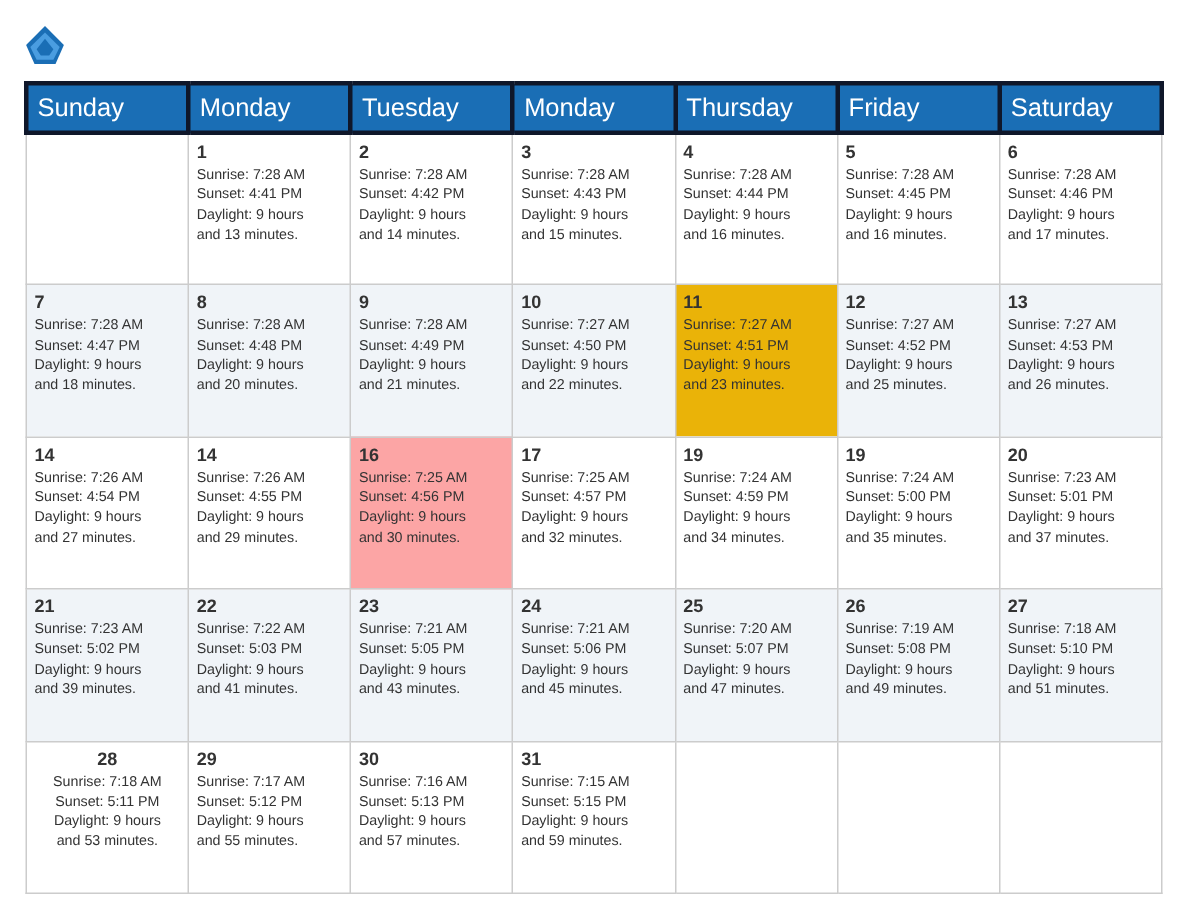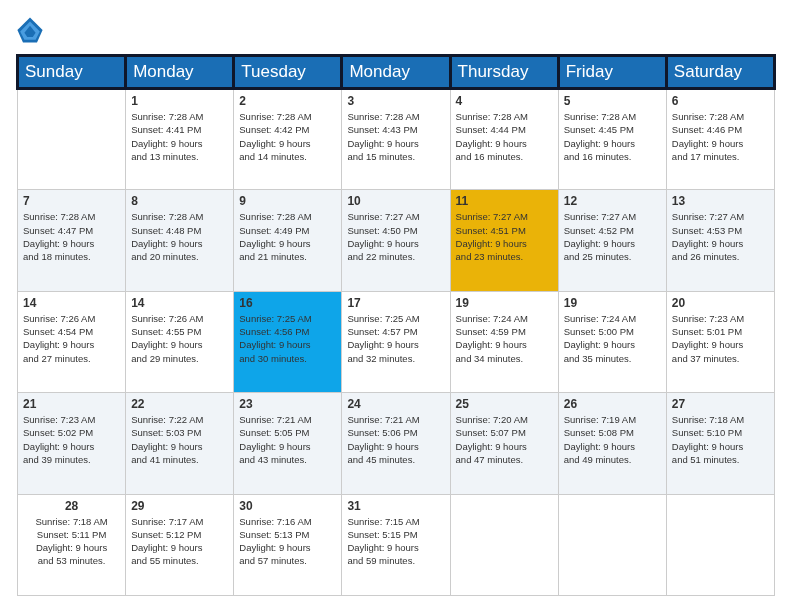--- a/index.html
+++ b/index.html
@@ -240,21 +240,21 @@
 Daylight: 9 hours
 and 27 minutes.</div>
           </td>
           <td style="background-color: rgb(255, 255, 255);">
             <div class="day-number">14</div>
             <div class="day-info" style="white-space: pre-line;">Sunrise: 7:26 AM
 Sunset: 4:55 PM
 Daylight: 9 hours
 and 29 minutes.</div>
           </td>
-          <td style="background-color: #0ea5e9; margin-top: 36px;">
+          <td style="background-color: #fca5a5; margin-top: 36px;">
             <div class="day-number">16</div>
             <div class="day-info" style="white-space: pre-line;">Sunrise: 7:25 AM
 Sunset: 4:56 PM
 Daylight: 9 hours
 and 30 minutes.</div>
           </td>
           <td style="background-color: rgb(255, 255, 255);">
             <div class="day-number">17</div>
             <div class="day-info" style="white-space: pre-line;">Sunrise: 7:25 AM
 Sunset: 4:57 PM

